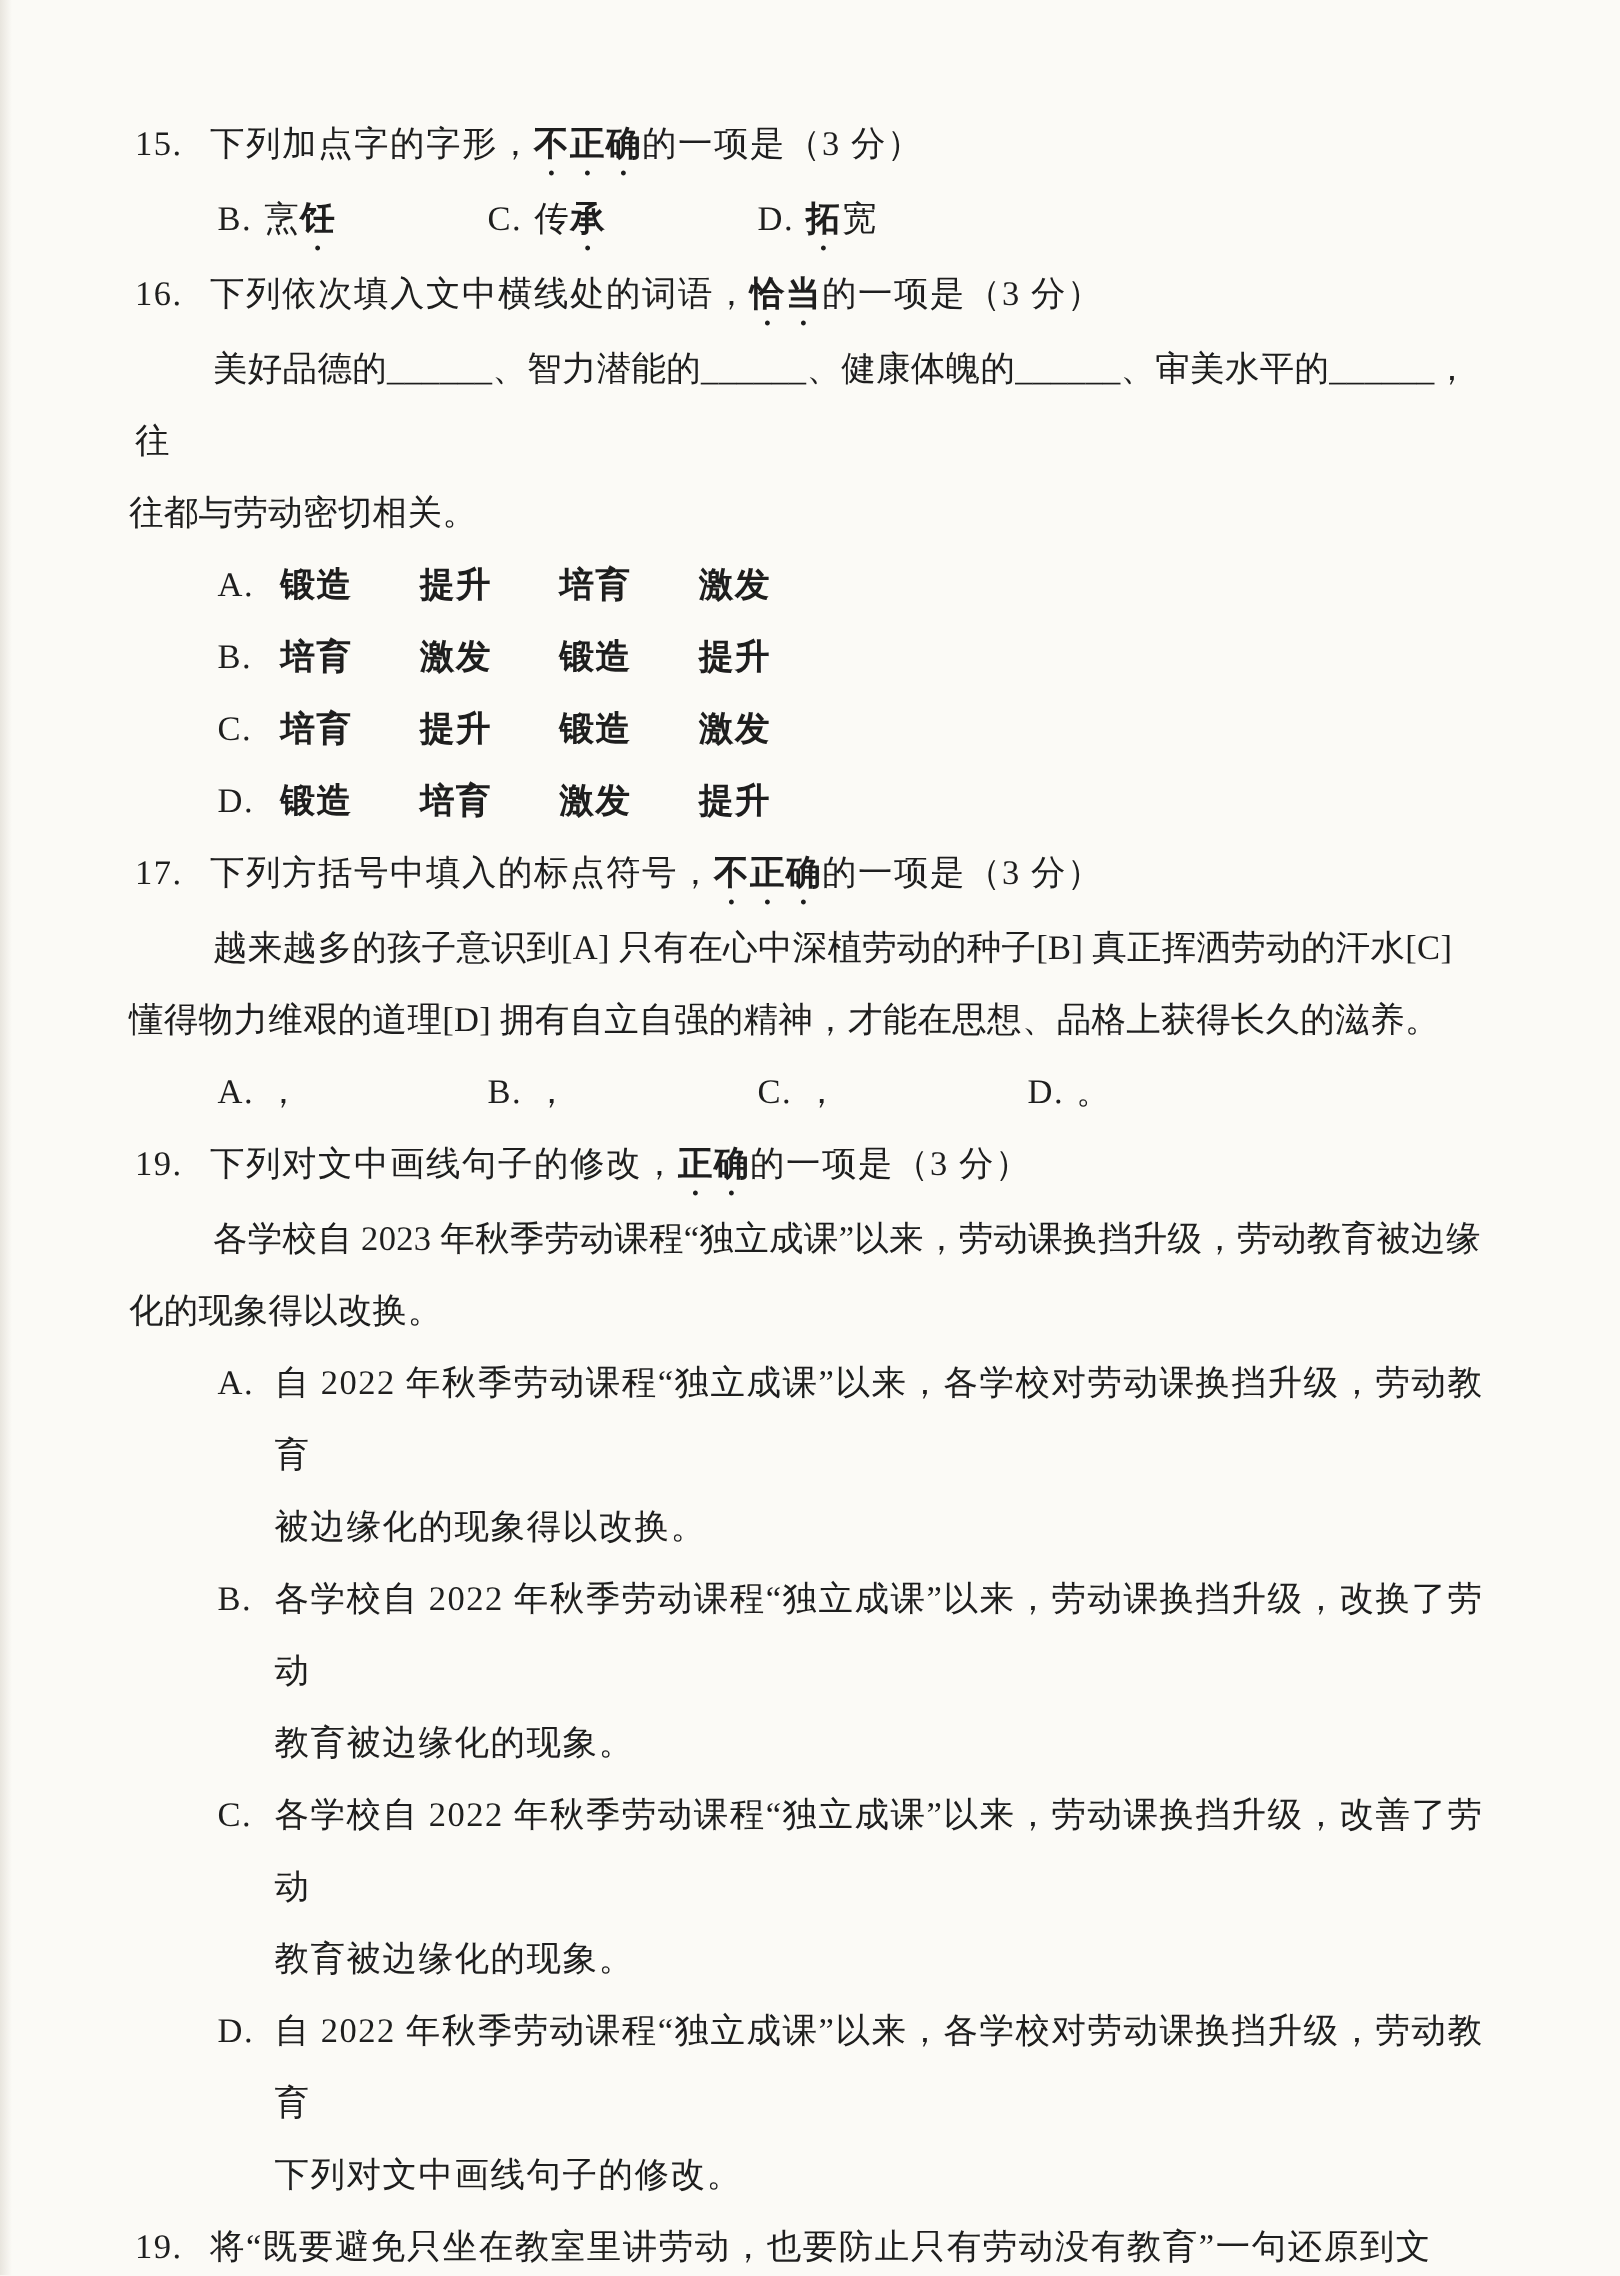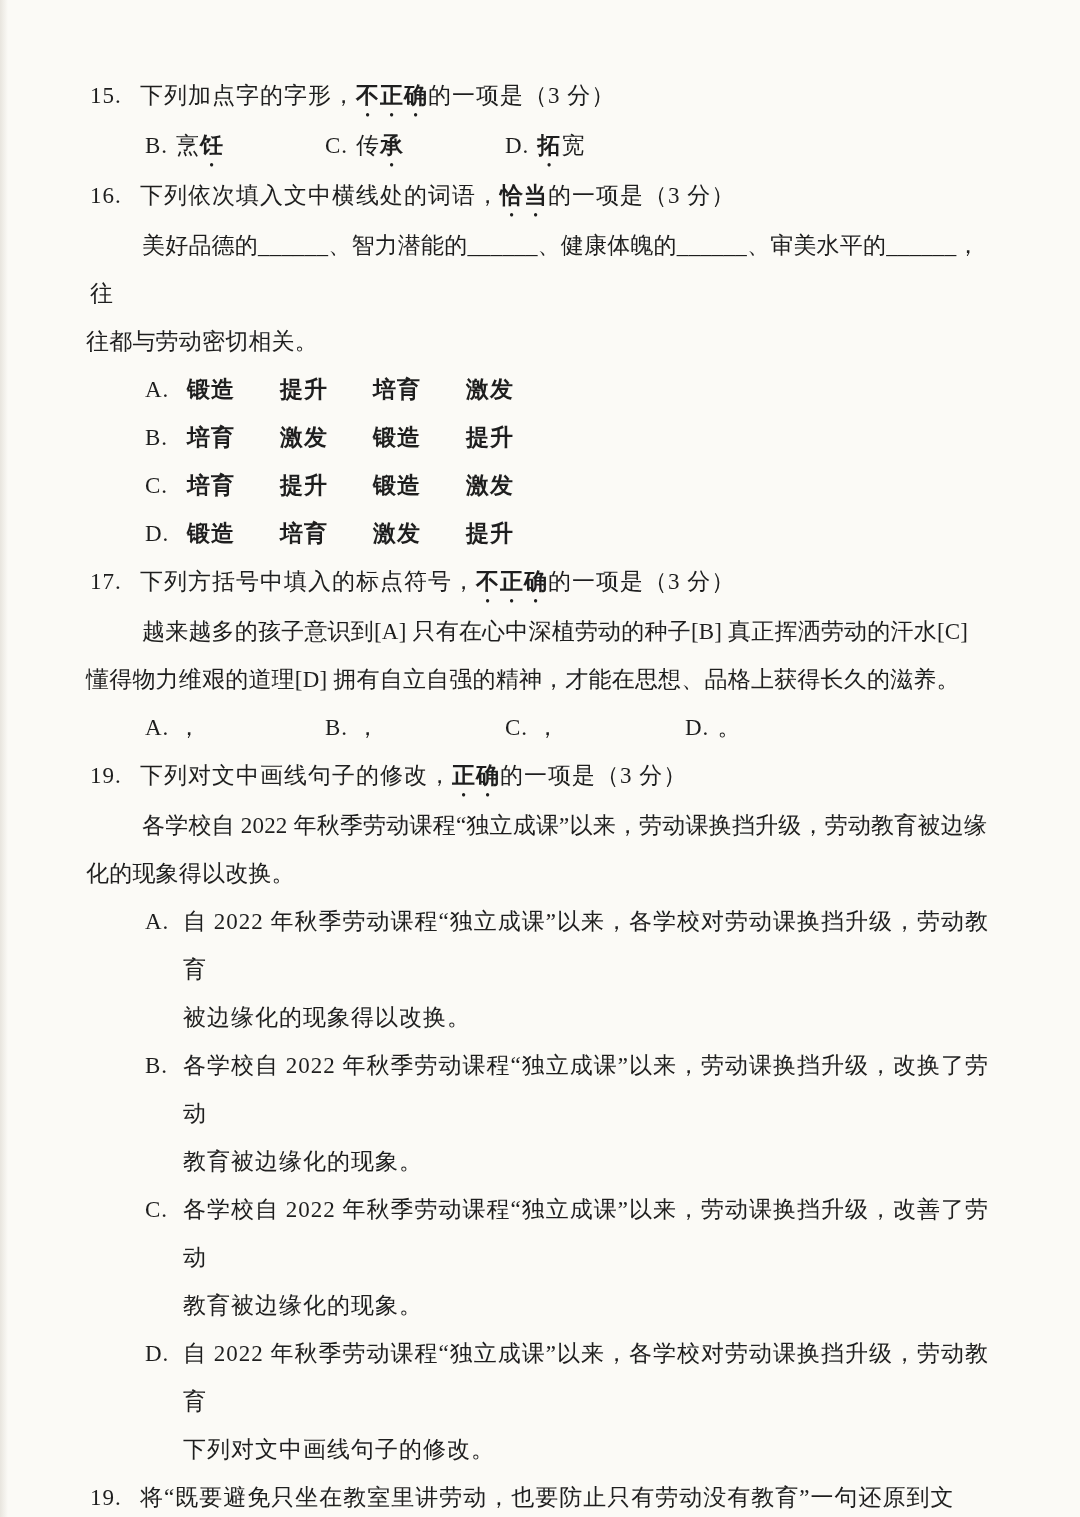--- a/index.html
+++ b/index.html
@@ -91,21 +91,21 @@
       <span class="opt"><span class="olabel">C.</span><span>，</span></span>
       <span class="opt"><span class="olabel">D.</span><span>。</span></span>
     </div>
   </div>
 
   <div>
     <div class="stem">
       <span class="qnum">19.</span><span>下列对文中画线句子的修改，</span><span class="em">正确</span><span>的一项是（3 分）</span>
     </div>
     <div class="psg kai">
-      <span class="ind">各学校自 2022 年秋季劳动课程“独立成课”以来，劳动课换挡升级，劳动教育被边缘</span>
+      <span class="ind">各学校自 2023 年秋季劳动课程“独立成课”以来，劳动课换挡升级，劳动教育被边缘</span>
       <span class="cont">化的现象得以改换。</span>
     </div>
     <div class="opt18"><span class="lbl18">A.</span><span>自 2022 年秋季劳动课程“独立成课”以来，各学校对劳动课换挡升级，劳动教育</span><span class="l2">被边缘化的现象得以改换。</span></div>
     <div class="opt18"><span class="lbl18">B.</span><span>各学校自 2022 年秋季劳动课程“独立成课”以来，劳动课换挡升级，改换了劳动</span><span class="l2">教育被边缘化的现象。</span></div>
     <div class="opt18"><span class="lbl18">C.</span><span>各学校自 2022 年秋季劳动课程“独立成课”以来，劳动课换挡升级，改善了劳动</span><span class="l2">教育被边缘化的现象。</span></div>
     <div class="opt18"><span class="lbl18">D.</span><span>自 2022 年秋季劳动课程“独立成课”以来，各学校对劳动课换挡升级，劳动教育</span><span class="l2">下列对文中画线句子的修改。</span></div>
   </div>
 
   <div>
     <div class="stem">

